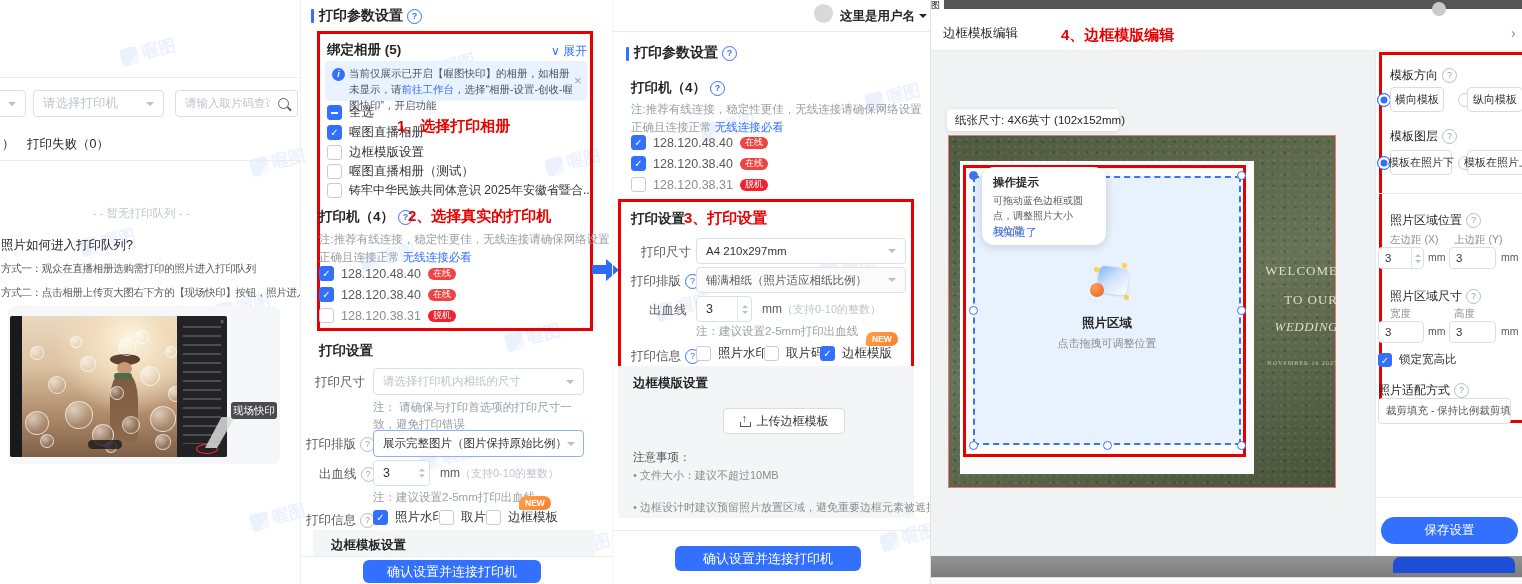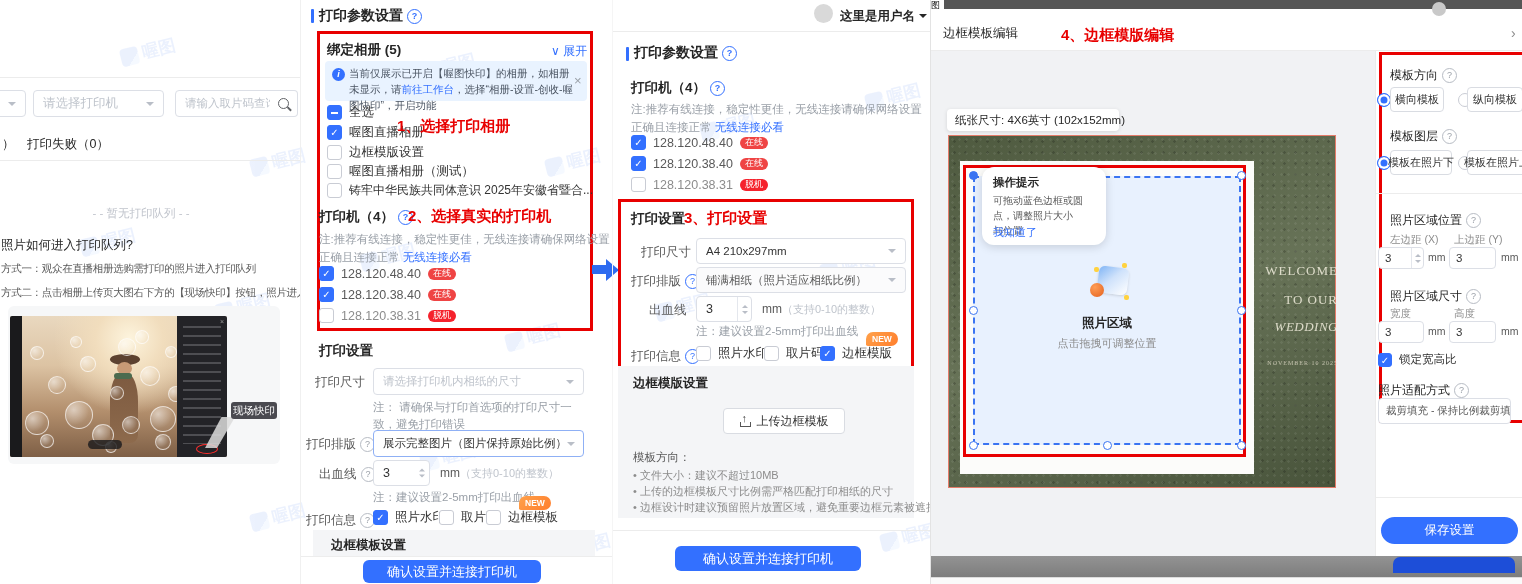--- a/index.html
+++ b/index.html
@@ -351,23 +351,22 @@
       </div>
     <div class="new" style="left:253px;top:332px">NEW</div>
 
     <div class="abs" style="left:5px;top:366px;width:296px;height:152px;background:#f4f5f7"></div>
     <div class="abs" style="left:20px;top:375px;font-weight:bold;font-size:12.5px">边框模版设置</div>
     <div class="abs" style="left:110px;top:408px;width:122px;height:26px;background:#fff;border:1px solid #d9dce2;border-radius:4px;display:flex;align-items:center;justify-content:center;font-size:12px;color:#333;box-sizing:border-box">
         <span class="up"></span>
         <span>上传边框模板</span>
       </div>
 
-    <div class="abs" style="left:20px;top:450px;font-size:11.5px;color:#595959">模板方向：</div>
+    <div class="abs" style="left:20px;top:450px;font-size:11.5px;color:#595959">注意事项：</div>
     <div class="abs" style="left:20px;top:468px;font-size:11px;color:#8c8c8c;white-space:nowrap">• <span>文件大小：建议不超过10MB</span></div>
-    <div class="abs" style="left:20px;top:484px;font-size:11px;color:#8c8c8c;white-space:nowrap">• <span>上传的边框模板尺寸比例需严格匹配打印相纸的尺寸</span></div>
     <div class="abs" style="left:20px;top:500px;font-size:11px;color:#8c8c8c;white-space:nowrap">• <span>边框设计时建议预留照片放置区域，避免重要边框元素被遮挡</span></div>
 
     <div class="hr" style="left:0;top:530px;width:318px"></div>
     <div class="btn-blue" style="left:62px;top:546px;width:186px;height:25px">确认设置并连接打印机</div>
   </section>
 
   <section class="abs" style="left:930px;top:0;width:592px;height:584px;border-left:1px solid #e3e3e3;box-sizing:border-box">
     <div class="abs" style="left:0;top:0;width:592px;height:9px;background:#565656"></div>
     <div class="abs" style="left:0;top:0;width:13px;height:11px;background:#fff;font-size:9px;line-height:11px;color:#111">图</div>
     <div class="abs" style="left:501px;top:2px;width:14px;height:14px;border-radius:50%;background:#c9c9c9"></div>

